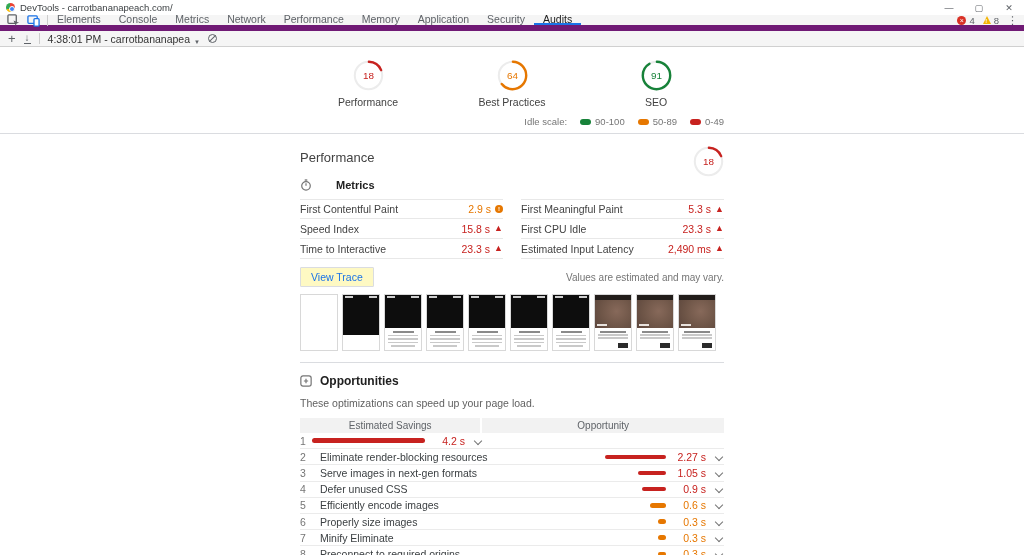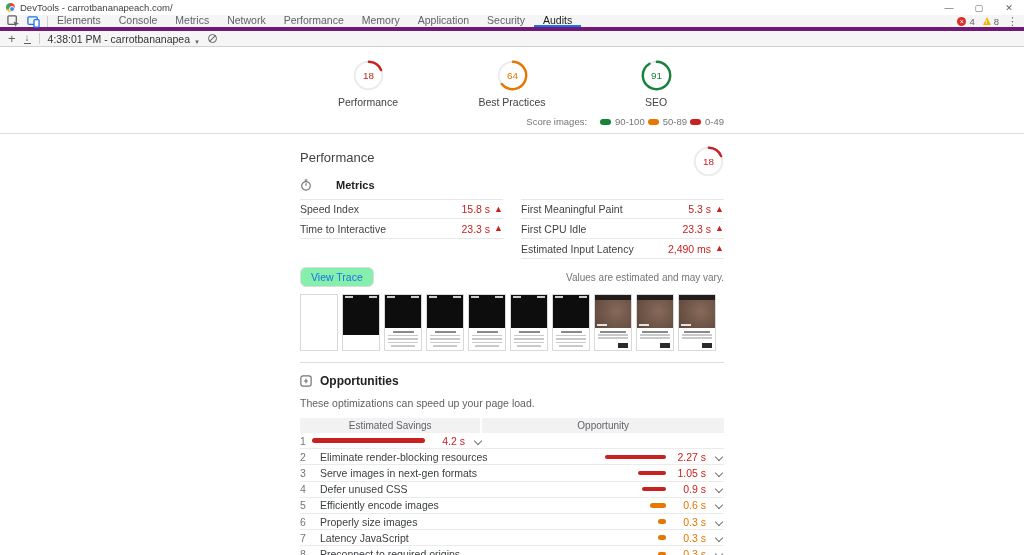--- a/index.html
+++ b/index.html
@@ -12,21 +12,21 @@
   .chrome-logo { width:9px; height:9px; border-radius:50%;
     background:conic-gradient(#ea4335 0 33%, #fbbc04 33% 66%, #34a853 66% 100%);
     position:relative; flex:0 0 auto; }
   .chrome-logo::after { content:""; position:absolute; left:2.5px; top:2.5px; width:4px; height:4px;
     border-radius:50%; background:#4285f4; border:0.5px solid #fff; }
   .win-controls { margin-left:auto; display:flex; }
   .win-btn { width:30px; height:15px; display:flex; align-items:center; justify-content:center;
     font-size:9px; color:#5f6368; }
 
   
-  .tabbar { height:16px; background:#f5f5f5; border-bottom:4px solid #701a75;
+  .tabbar { height:16px; background:#f5f5f5; border-bottom:6px solid #701a75;
     display:flex; align-items:stretch; font-size:10.5px; color:#5f6368; }
   .tool-icons { display:flex; align-items:center; gap:7px; padding:0 7px; }
   .sep { width:1px; height:11px; background:#ccc; align-self:center; }
   .tabs { display:flex; align-items:stretch; }
   .tab { display:flex; align-items:center; padding:0 9px; border-bottom:2px solid transparent; cursor:default; }
   .tab.active { color:#1a1a1a; border-bottom-color:#1a73e8; }
   .tabbar-right { margin-left:auto; display:flex; align-items:center; gap:8px; padding-right:6px; }
   .badge { display:flex; align-items:center; gap:3px; font-size:9.5px; color:#5f6368; }
   .err-circle { width:9px; height:9px; border-radius:50%; background:#d93025; color:#fff;
     font-size:7px; line-height:9px; text-align:center; display:inline-block; }
@@ -73,22 +73,22 @@
   .m-row { display:flex; justify-content:space-between; align-items:center; height:20px;
     border-bottom:1px solid #e8e8e8; font-size:10.5px; }
   .m-col .m-row:first-child { border-top:1px solid #e8e8e8; }
   .m-name { color:#424242; }
   .m-val { display:flex; align-items:center; gap:4px; font-size:10.5px; }
   .tri { font-size:9px; line-height:9px; }
   .dot-i { width:8px; height:8px; border-radius:50%; background:#e67700; color:#fff;
     font-size:6px; line-height:8px; text-align:center; font-weight:bold; }
 
   .trace-row { display:flex; justify-content:space-between; align-items:center; margin-top:8px; }
-  .view-trace { font-size:10.5px; color:#1a73e8; background:#86efac; border:1px solid #dadce0;
-    border-radius:6px; padding:3px 10px; cursor:pointer;text-align:right; }
+  .view-trace { font-size:10.5px; color:#1a73e8; background:#fef9c3; border:1px solid #dadce0;
+    border-radius:1px; padding:3px 10px; cursor:pointer;text-align:right; }
   .note { font-size:10px; color:#757575; }
 
   .filmstrip { display:flex; gap:4px; margin-top:7px; }
   .frame { width:38px; height:57px; border:1px solid #d8d8d8; background:#fff; overflow:hidden;
     display:flex; flex-direction:column; }
   .f-black { background:#0d0d0d; position:relative; }
   .f-black .f-hdr { position:absolute; top:1px; left:2px; right:2px; display:flex; justify-content:space-between; }
   .f-hdr i { display:block; width:8px; height:1.5px; background:#cfcfcf; }
   .f-lines { padding:3px 3px; display:flex; flex-direction:column; gap:2px; align-items:center; }
   .f-line { height:1.5px; background:#c9c9c9; width:100%; }
@@ -213,22 +213,22 @@
             <svg width="31" height="31" viewBox="0 0 36 36">
     <circle cx="18" cy="18" r="15.915" fill="#fff" stroke="#ececec" stroke-width="2.4"></circle>
     <circle cx="18" cy="18" r="15.915" fill="none" stroke="#178239" stroke-width="2.8" stroke-linecap="round" stroke-dasharray="91 9" stroke-dashoffset="25"></circle>
     <text x="18" y="22" text-anchor="middle" font-size="11.5" fill="#178239" font-family="Liberation Sans, sans-serif">91</text>
   </svg>
           </span>
     <span class="score-label">SEO</span>
         </div>
       </div>
     <div class="scale-row">
-      <span>Score images:</span>
-      <span id="scale-items" style="display:flex;gap:3px;">
+      <span>Idle scale:</span>
+      <span id="scale-items" style="display:flex;gap:13px;">
           <span class="scale-item">
             <span class="pill" style="background:#178239"></span>
     <span>90-100</span>
           </span>
           <span class="scale-item">
             <span class="pill" style="background:#e67700"></span>
     <span>50-89</span>
           </span>
           <span class="scale-item">
             <span class="pill" style="background:#c7221f"></span>
@@ -259,20 +259,27 @@
           <line x1="7" y1="8" x2="7" y2="5" stroke="#757575" stroke-width="1.4"></line>
           <line x1="5.5" y1="1.2" x2="8.5" y2="1.2" stroke="#757575" stroke-width="1.6"></line>
         </svg>
       </span>
       <span class="group-title">Metrics</span>
     </div>
 
     <div class="metrics-grid">
       <div class="m-col" id="metrics-left">
           <div class="m-row">
+            <span class="m-name">First Contentful Paint</span>
+    <span class="m-val">
+              <span style="color:#e67700">2.9 s</span>
+              <span class="dot-i">!</span>
+            </span>
+          </div>
+          <div class="m-row">
             <span class="m-name">Speed Index</span>
     <span class="m-val">
               <span style="color:#c7221f">15.8 s</span>
               <span class="tri" style="color:#c7221f">▲</span>
             </span>
           </div>
           <div class="m-row">
             <span class="m-name">Time to Interactive</span>
     <span class="m-val">
               <span style="color:#c7221f">23.3 s</span>
@@ -497,21 +504,21 @@
         </div>
         <div class="opp-row">
           <span class="opp-num">6</span>
     <span class="opp-label">Properly size images</span>
     <span class="opp-bar" style="width:8px;background:#e67700"></span>
     <span class="opp-val" style="color:#e67700">0.3 s</span>
     <span class="chev"></span>
         </div>
         <div class="opp-row">
           <span class="opp-num">7</span>
-    <span class="opp-label">Latency JavaScript</span>
+    <span class="opp-label">Minify Eliminate</span>
     <span class="opp-bar" style="width:8px;background:#e67700"></span>
     <span class="opp-val" style="color:#e67700">0.3 s</span>
     <span class="chev"></span>
         </div>
         <div class="opp-row">
           <span class="opp-num">8</span>
     <span class="opp-label">Preconnect to required origins</span>
     <span class="opp-bar" style="width:8px;background:#e67700"></span>
     <span class="opp-val" style="color:#e67700">0.3 s</span>
     <span class="chev"></span>

